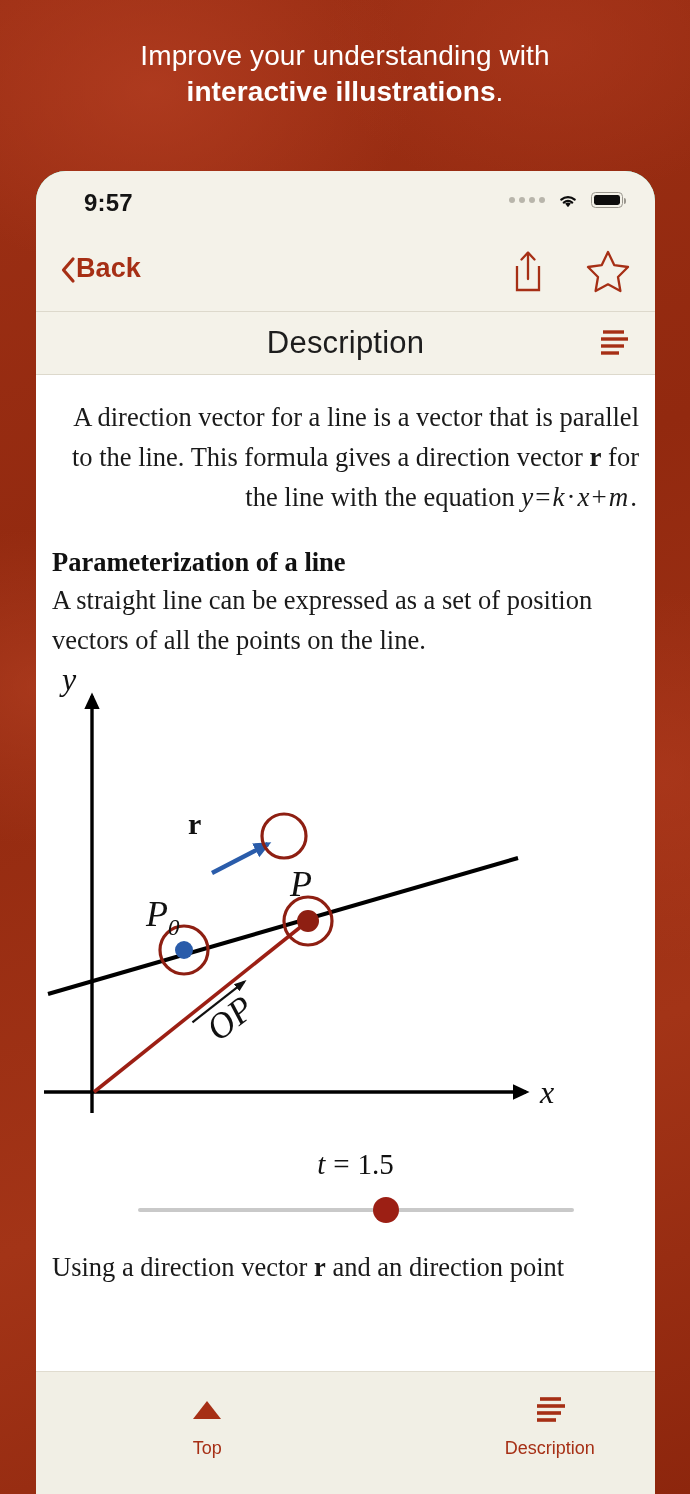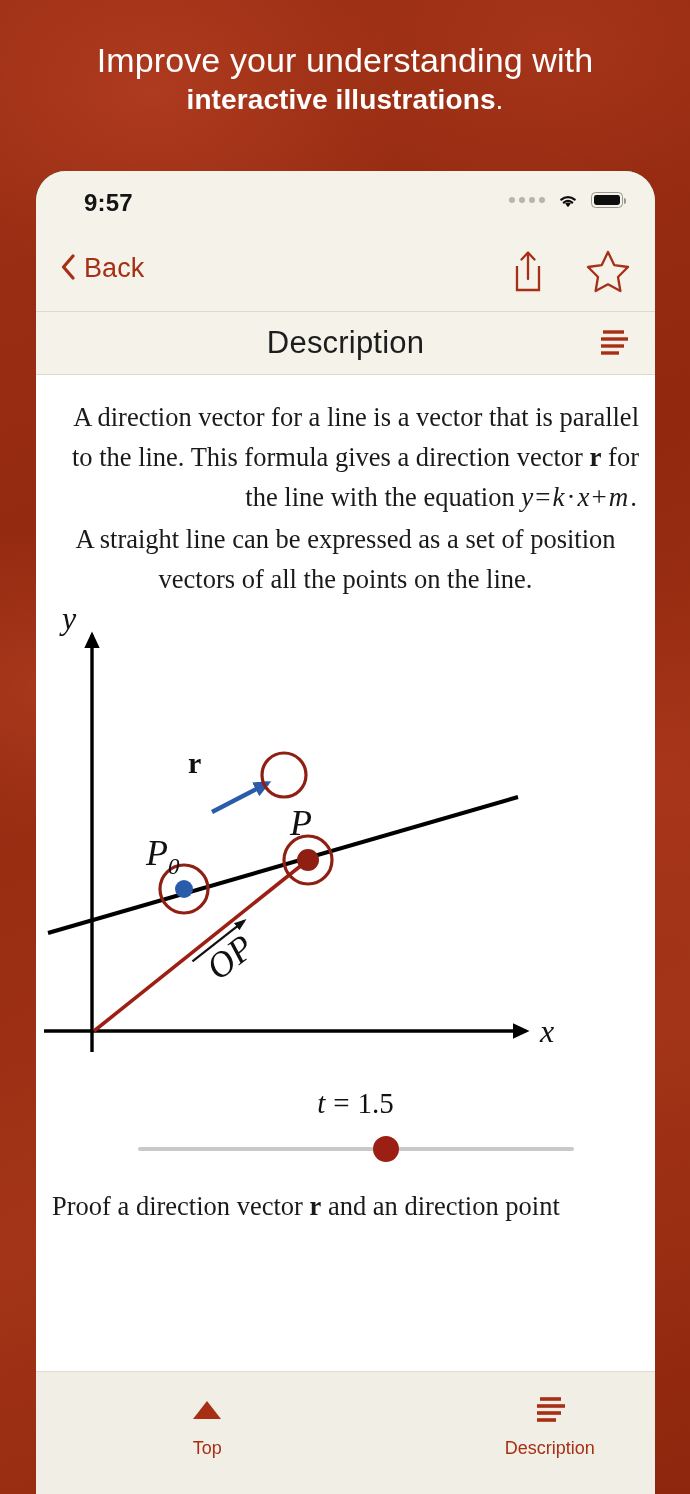--- a/index.html
+++ b/index.html
@@ -34,21 +34,21 @@
     top: 38px;
     left: 0;
     width: 690px;
     text-align: center;
     color: #ffffff;
     line-height: 1.30;
     letter-spacing: 0.1px;
   }
   .headline .l1 {
     display: block;
-    font-size: 34px;
+    font-size: 28px;
     font-weight: 400;
   }
   .headline .l2 {
     display: block;
     font-size: 28px;
     font-weight: 700;
   }
   .headline .l2 .dot { font-weight: 400; }
 
   
@@ -121,24 +121,24 @@
   .navbar {
     height: 78px;
     position: relative;
     background: #f4f2e9;
   }
   .back-btn {
     position: absolute;
     left: 14px;
     top: 14px;
     display: flex;
-    align-items: flex-start;
-    gap: 8px;
+    align-items: flex-end;
     padding: 6px 10px;
     cursor: pointer;
+    font-weight: bold;
   }
   .back-btn .chev { width: 16px; height: 28px; }
   .back-btn .lbl {
     font-size: 27px;
     color: #a62f15;
     letter-spacing: 0.1px;
   }
   .nav-actions {
     position: absolute;
     right: 24px;
@@ -198,21 +198,21 @@
   .math-inline .op { font-style: normal; padding: 0 2px; }
   .bold-r { font-weight: 700; }
   .sub-head {
     font-family: "Liberation Serif", serif;
     font-size: 26.5px;
     font-weight: 700;
     color: #111;
     margin: 30px 0 0 0;
     padding: 0 16px;
   }
-  .p2 { margin: 2px 0 0 0; text-align: center; }
+  .p2 { margin: 2px 0 0 0; }
 
   
   .figure { margin-top: 8px; }
   .slider-wrap { margin-top: 6px; text-align: center; padding-left: 20px; }
   .slider-label {
     font-family: "Liberation Serif", serif;
     font-style: italic;
     font-size: 29px;
     color: #111;
   }
@@ -355,20 +355,21 @@
       </span>
     </span>
   </div>
 
   <div class="content">
 
     <p class="body-text p1">
       <span>A direction vector for a line is a vector that is parallel to the line. This formula gives a direction vector </span><span class="bold-r math-inline" style="font-style:normal">r</span><span> for the line with the equation </span><span class="math-inline"><span>y</span><span class="op">=</span><span>k</span><span class="op">·</span><span>x</span><span class="op">+</span><span>m</span><span class="op">.</span></span>
     </p>
 
+    <div class="sub-head">Parameterization of a line</div>
     <p class="body-text p2">A straight line can be expressed as a set of position vectors of all the points on the line.</p>
 
     <div class="figure">
       <svg viewBox="0 0 619 470" width="619" height="470">
         <defs>
           <marker id="arrBlack" viewBox="0 0 10 10" refX="7.5" refY="5" markerWidth="5.2" markerHeight="5.2" orient="auto-start-reverse">
             <path d="M0,0.6 L9.5,5 L0,9.4 Z" fill="#000"></path>
           </marker>
           <marker id="arrBlue" viewBox="0 0 10 10" refX="7.5" refY="5" markerWidth="4.2" markerHeight="4.2" orient="auto-start-reverse">
             <path d="M0,0.8 L9.5,5 L0,9.2 Z" fill="#2a5caa"></path>
@@ -408,21 +409,21 @@
       <div class="slider-wrap">
         <div class="slider-label"><span>t</span><span class="op" style="padding:0 8px">=</span><span class="num">1.5</span></div>
         <div class="slider">
           <div class="track"></div>
           <div class="thumb" style="left:57%"></div>
         </div>
       </div>
     </div>
 
     <p class="body-text p3">
-      <span>Proof a direction vector </span><span class="bold-r">r</span><span> and an direction point</span>
+      <span>Using a direction vector </span><span class="bold-r">r</span><span> and an direction point</span>
     </p>
   </div>
 
   <div class="tabbar">
 
     <div class="tab">
       <span class="glyph">
         <svg viewBox="0 0 34 24" width="34" height="24">
           <path d="M17 3 L31 21 L3 21 Z" fill="#a62f15"></path>
         </svg>

